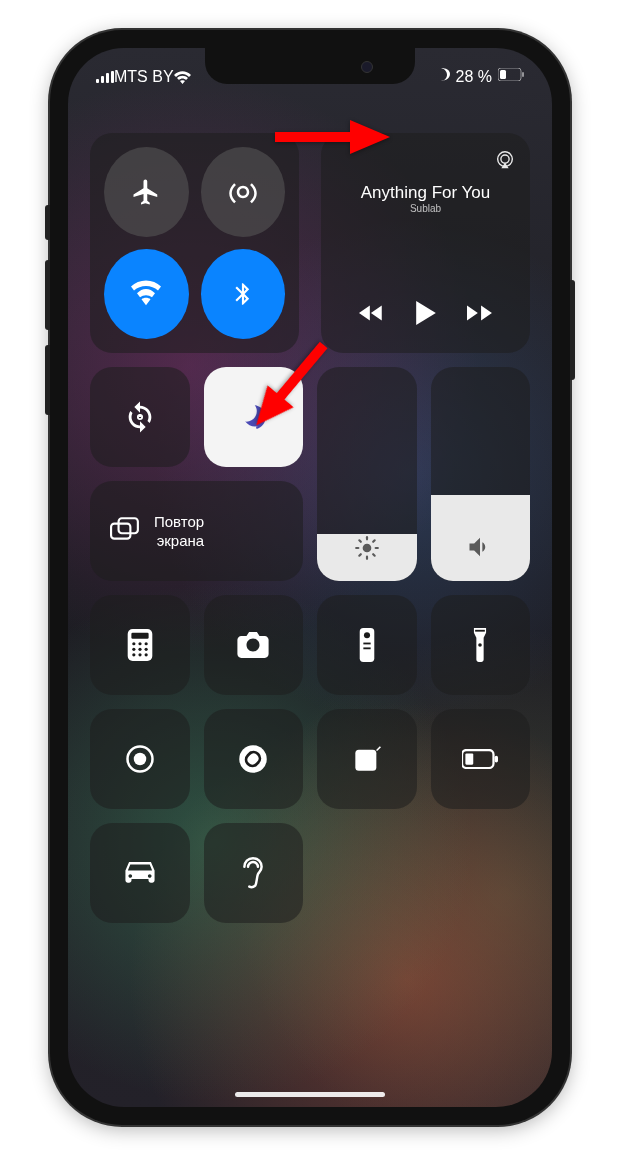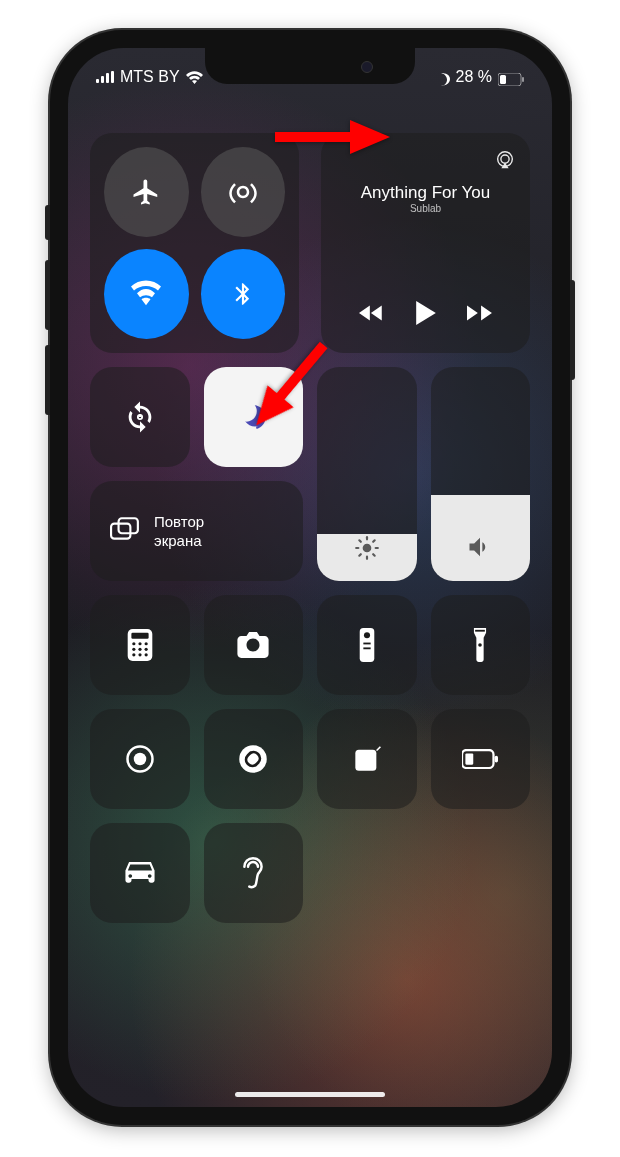--- a/index.html
+++ b/index.html
@@ -34,22 +34,22 @@
       width: 210px; height: 36px; background: #111; border-radius: 0 0 22px 22px; z-index: 5;
     }
     .notch::after {
       content: ""; position: absolute; right: 42px; top: 13px; width: 10px; height: 10px; background: #1a1a2a; border: 1px solid #333; border-radius: 50%;
     }
 
     .statusbar {
       position: absolute; top: 0; left: 0; right: 0; height: 58px; display: flex; align-items: center;
       padding: 0 28px; color: #fff; font-size: 16px; font-weight: 500; z-index: 4;
     }
-    .sb-left { display: flex; align-items: center; gap: 6px; }
-    .sb-right { margin-left: auto; display: flex; align-items: flex-end; gap: 6px; }
+    .sb-left { display: flex; align-items: center; }
+    .sb-right { margin-left: auto; display: flex; align-items: flex-start; gap: 6px; }
     .sb-icon { display: inline-flex; }
 
     .cc { position: absolute; top: 85px; left: 0; right: 0; bottom: 0; padding: 0 22px; }
     .cc-grid { display: grid; grid-template-columns: repeat(4, 1fr); gap: 22px; }
     .card {
       background: rgba(30,30,30,0.55); border-radius: 22px; position: relative;
     }
     .card-conn { grid-column: 1 / span 2; grid-row: 1 / span 2; height: 220px; padding: 14px;
       display: grid; grid-template-columns: 1fr 1fr; grid-template-rows: 1fr 1fr; gap: 12px; }
     .conn-btn {
@@ -228,21 +228,21 @@
               <path d="M3 9v6h4l5 5V4L7 9H3zm13.5 3c0-1.77-1.02-3.29-2.5-4.03v8.05c1.48-.73 2.5-2.25 2.5-4.02z"></path>
             </svg>
         </div>
         <div class="tile-wide">
           <span>
             <svg width="30" height="26" viewBox="0 0 28 22" fill="none" stroke="#fff" stroke-width="2">
                 <rect x="1" y="6" width="18" height="14" rx="3"></rect>
                 <rect x="8" y="1" width="18" height="14" rx="3"></rect>
               </svg>
           </span>
-          <span style="white-space:pre-line;">Повтор
+          <span style="white-space:pre-line;text-align:right;">Повтор
 экрана</span>
         </div>
       </div>
 
       <div class="cc-row3">
         <div class="tile">
           <svg width="26" height="32" viewBox="0 0 20 26" fill="#fff">
               <rect x="0" y="0" width="20" height="26" rx="4"></rect>
               <rect x="3" y="3" width="14" height="5" rx="1" fill="#1a1a1a"></rect>
               <circle cx="5" cy="12" r="1.3" fill="#1a1a1a"></circle>

